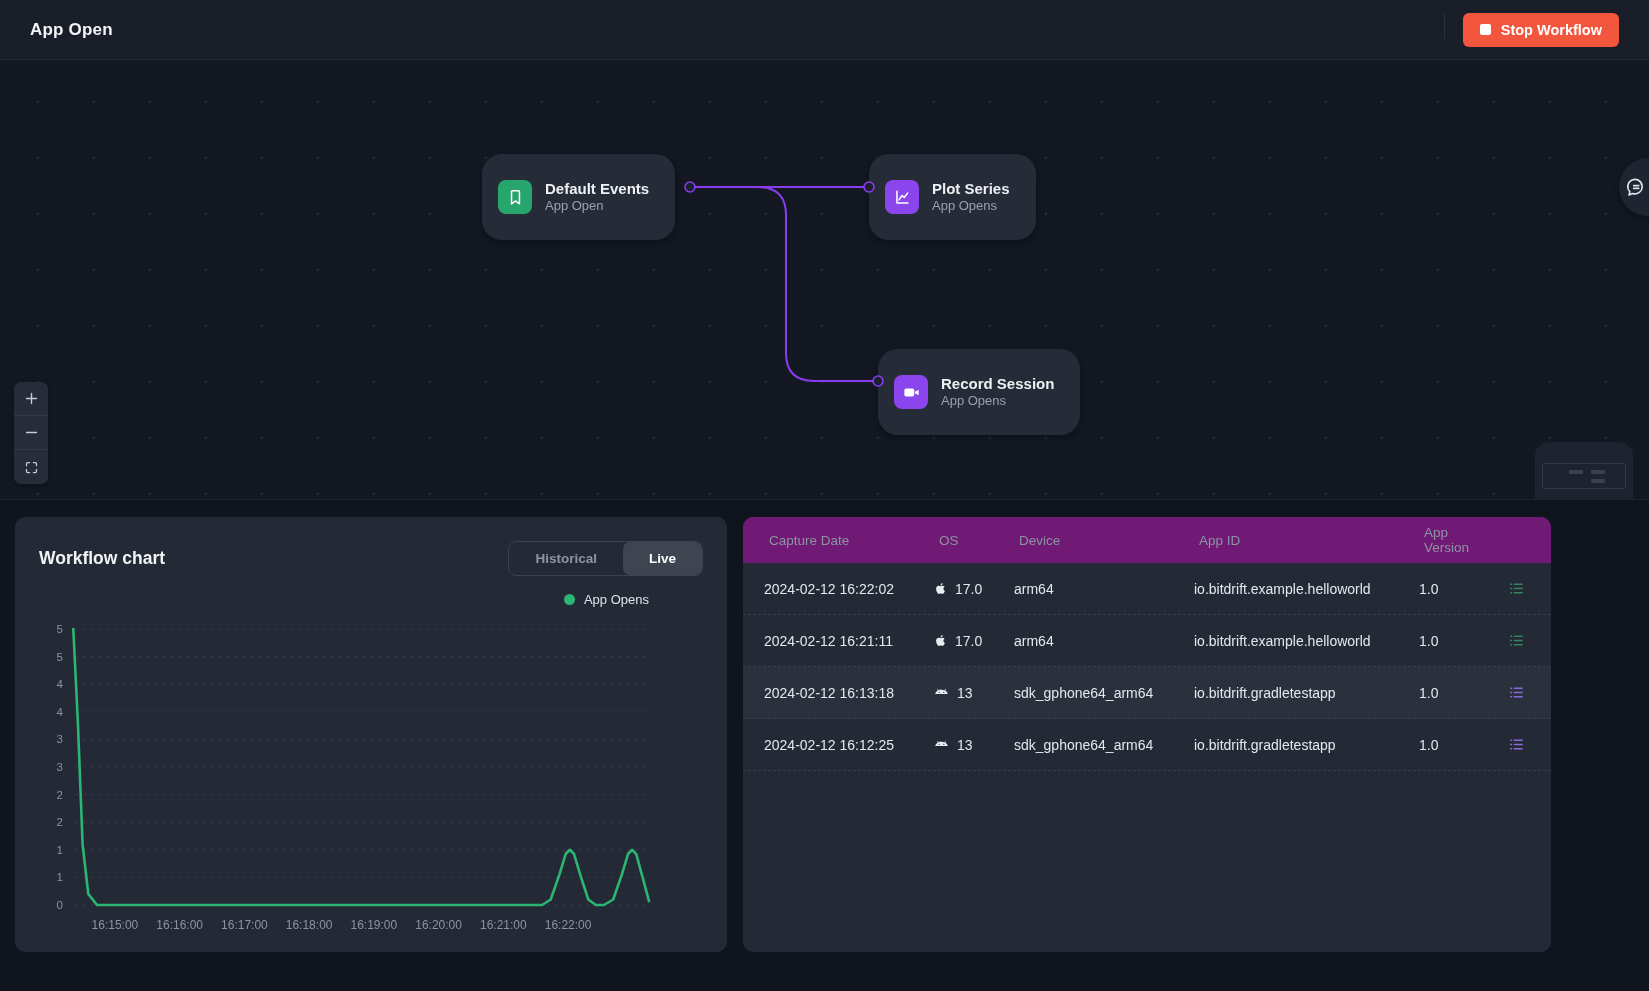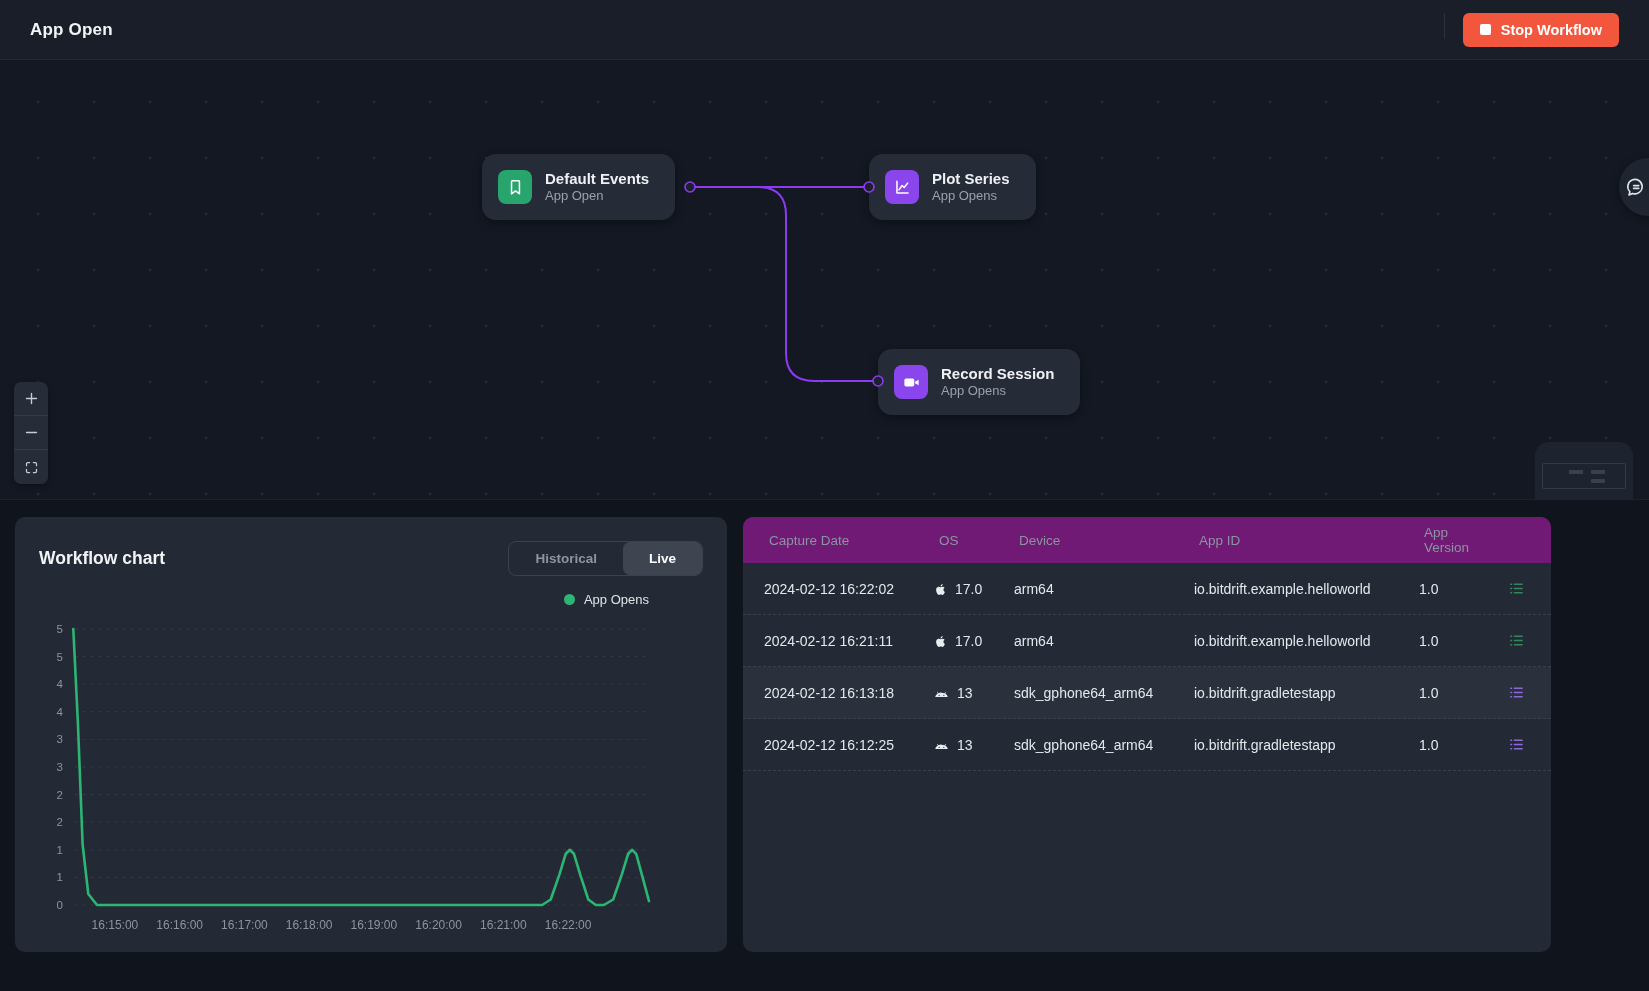--- a/index.html
+++ b/index.html
@@ -16,21 +16,21 @@
     border:none; border-radius:6px; padding:9px 17px; font-size:14.5px; font-weight:bold; cursor:pointer; }
   .stop-square { width:11px; height:11px; background:#fff; border-radius:2px; display:inline-block; }
 
   
   .canvas { position:relative; height:440px; background:#131822; overflow:hidden;
     background-image:radial-gradient(#262d3a 1.5px, transparent 1.6px);
     background-size:56px 56px; background-position:10px 14px;
     border-bottom:1px solid #1c222e; }
   .edges { position:absolute; inset:0; z-index:2; pointer-events:none; }
   .node { position:absolute; z-index:1; display:flex; align-items:center; gap:13px;
-    background:#262c37; border-radius:14px; height:66px; padding:0 26px 0 16px;
+    background:#262c37; border-radius:20px; height:86px; padding:0 26px 0 16px;
     box-shadow:0 3px 10px rgba(0,0,0,.35); cursor:pointer; }
   .node-icon { width:34px; height:34px; border-radius:8px; display:flex;
     align-items:center; justify-content:center; flex:none; }
   .node-title { font-size:15px; font-weight:600; color:#eef0f3; line-height:1.3; }
   .node-sub { font-size:13px; color:#99a1ac; line-height:1.3; }
   .node-de { left:482px; top:94px; }
   .node-ps { left:869px; top:94px; }
   .node-rs { left:878px; top:289px; }
 
   
@@ -72,21 +72,21 @@
   .chart-svg text { font-family:"Liberation Sans","DejaVu Sans",sans-serif; }
 
   
   .sessions-title-wrap { padding:24px 26px 18px 26px; }
   .t-grid { display:grid; grid-template-columns:170px 80px 180px 225px 1fr 44px;
     align-items:center; padding:0 26px; }
   .thead { background:#701a75; height:46px; }
   .th { font-size:13.5px; color:#8b94a1; }
   .trow { height:52px; border-bottom:1px dashed #39404d; font-size:14px; color:#e4e8ec; cursor:pointer;padding-left:21px; }
   .trow.hl { background:#2a313c; }
-  .os-cell { display:flex; align-items:flex-end; gap:8px; }
+  .os-cell { display:flex; align-items:flex-start; gap:8px; }
   .action-cell { display:flex; justify-content:flex-end; }
 </style>
 </head>
 <body>
 
 <div class="topbar">
   <div class="topbar-title">App Open</div>
   <div class="topbar-right">
     <div class="topbar-divider"></div>
     <button class="stop-btn" style="background: rgb(242, 86, 61);">

